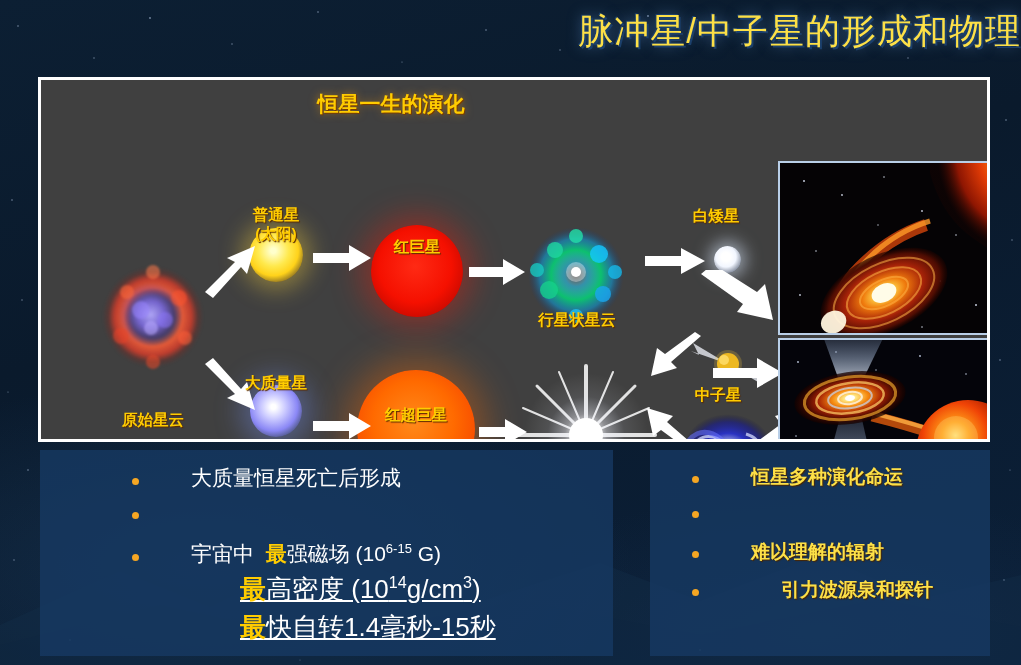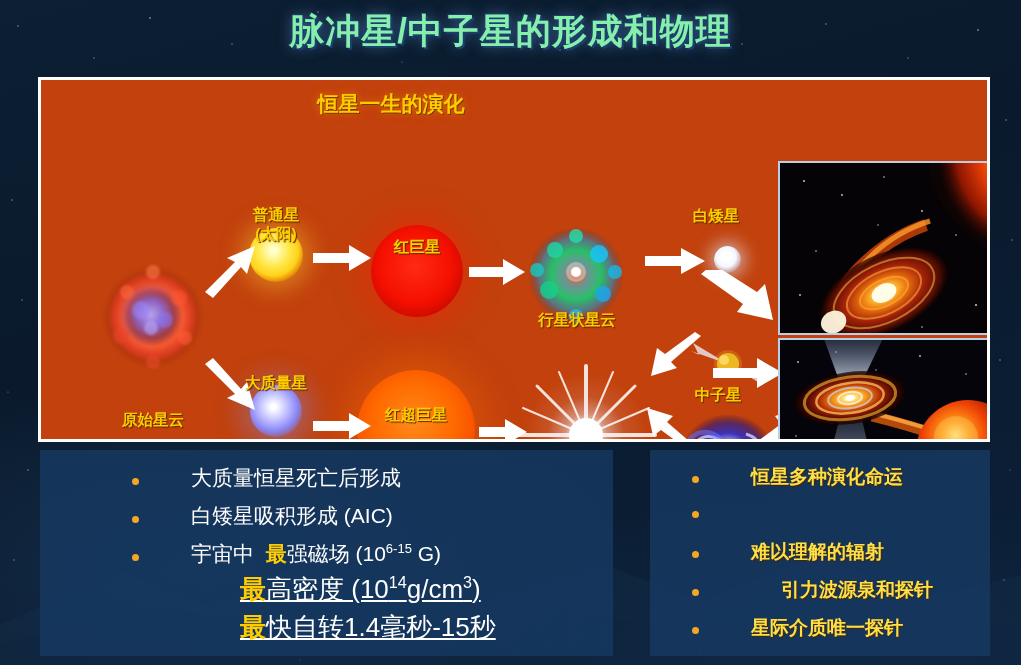--- a/index.html
+++ b/index.html
@@ -16,32 +16,32 @@
       radial-gradient(ellipse 60% 40% at 20% 85%, rgba(40,80,120,0.30), transparent 70%),
       radial-gradient(ellipse 50% 30% at 80% 95%, rgba(30,60,100,0.25), transparent 70%),
       linear-gradient(165deg,#0c1f33 0%,#0a1a2c 40%,#0b2039 100%);
   }
   #bg-stars { position:absolute; inset:0; opacity:.55; }
   #bg-mountain { position:absolute; left:0; bottom:0; width:100%; height:190px; opacity:.5; }
 
   
   #title {
     position:absolute; top:8px; left:0; width:100%;
-    text-align:center;
-    font-size:35px; font-weight:bold; color:#86efac;
+    text-align:right;
+    font-size:35px; font-weight:normal; color:#fde047;
     letter-spacing:1px;
     text-shadow:
       2px 2px 0 #1b3f6b, -1px -1px 0 #1b3f6b,
       0 0 14px rgba(120,180,255,.55);
   }
 
   
   #diagram {
     position:absolute; left:38px; top:77px; width:952px; height:365px;
-    background:#c2410c; border:3px solid #ffffff; overflow:hidden;
+    background:#404040; border:3px solid #ffffff; overflow:hidden;
   }
   #diagram-inner { position:absolute; inset:0; }
   #diagram-title {
     position:absolute; top:10px; left:0; width:700px; text-align:center;
     font-size:21px; font-weight:bold; color:#ffcc00;
     text-shadow:1px 1px 0 #7a3c00, 0 0 8px rgba(255,160,0,.55);
     z-index:6;
   }
   .dlabel {
     position:absolute; color:#ffcc00; font-size:15.5px; font-weight:bold;
@@ -493,21 +493,20 @@
 </div>
 
 <div id="panel-left" class="panel">
   <div class="brow" style="left:92px; top:14px;">
     <span class="bdot"></span>
     <span class="btext">大质量恒星死亡后形成</span>
   </div>
 
   <div class="brow" style="left:92px; top:52px;">
     <span class="bdot"></span>
-    <span class="btext">白矮星吸积形成 (AIC)</span>
   </div>
 
   <div class="brow" style="left:92px; top:90px;">
     <span class="bdot"></span>
     <span class="btext">
       <span>宇宙中</span>
       &nbsp;<span class="hl">最</span><span>强磁场 (10</span><sup>6-15</sup><span> G)</span>
     </span>
   </div>
 
@@ -529,17 +528,13 @@
     <span class="bdot"></span>
   </div>
   <div class="brow" style="left:42px; top:89px;">
     <span class="bdot"></span>
     <span class="btext">难以理解的辐射</span>
   </div>
   <div class="brow" style="left:42px; top:127px;gap:30px;">
     <span class="bdot"></span>
     <span class="btext">引力波源泉和探针</span>
   </div>
-  <div class="brow" style="left:42px; top:165px;">
-    <span class="bdot"></span>
-    <span class="btext">星际介质唯一探针</span>
-  </div>
 </div>
 
 </body></html>

